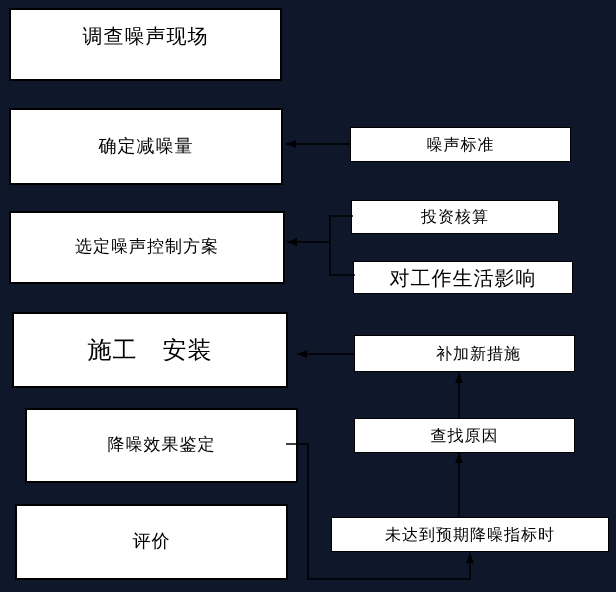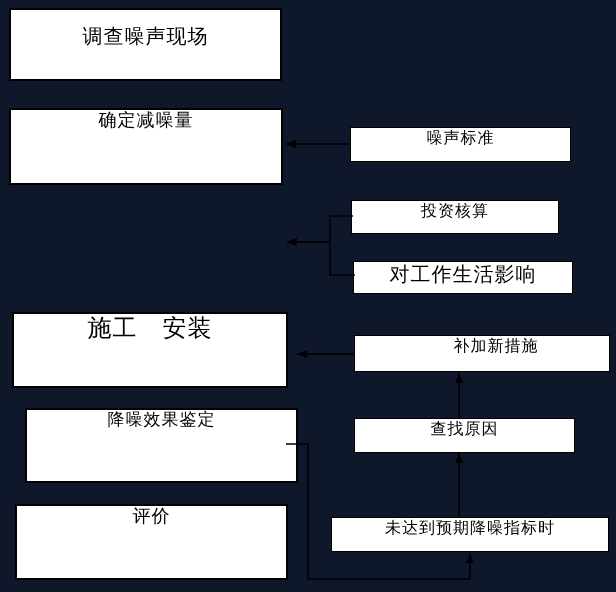--- a/index.html
+++ b/index.html
@@ -26,20 +26,21 @@
     z-index: 2;
     pointer-events: none;
   }
   .node {
     position: absolute;
     box-sizing: border-box;
     background: #ffffff;
     border: 2px solid #000000;
     color: #000000;
     display: flex;
+    align-items: center;
     justify-content: center;
     text-align: center;
     z-index: 1;
     letter-spacing: 1px;
     line-height: 1.2;
     white-space: nowrap;
   }
   .node.thin {
     border-width: 1px;
   }
@@ -78,20 +79,23 @@
   </svg>
 
   <div class="node text-high" style="left:9px; top:8px; width:273px; height:73px; font-size:20px;">
     <span>调查噪声现场</span>
   </div>
 
   <div class="node" style="left:9px; top:108px; width:274px; height:77px; font-size:18px;">
     <span>确定减噪量</span>
   </div>
 
+  <div class="node" style="left:9px; top:211px; width:276px; height:73px; font-size:17px;">
+    <span>选定噪声控制方案</span>
+  </div>
 
   <div class="node" style="left:12px; top:312px; width:276px; height:76px; font-size:24px;">
     <span>施工　安装</span>
   </div>
 
   <div class="node" style="left:25px; top:408px; width:273px; height:75px; font-size:17px;">
     <span>降噪效果鉴定</span>
   </div>
 
   <div class="node" style="left:15px; top:504px; width:273px; height:76px; font-size:18px;">
@@ -103,21 +107,21 @@
   </div>
 
   <div class="node thin" style="left:351px; top:200px; width:208px; height:34px; font-size:16px;">
     <span>投资核算</span>
   </div>
 
   <div class="node thin" style="left:353px; top:261px; width:220px; height:33px; font-size:20px;">
     <span>对工作生活影响</span>
   </div>
 
-  <div class="node thin" style="left:354px; top:335px; width:256px; height:37px; font-size:16px;padding-left:28px;">
+  <div class="node thin" style="left:354px; top:335px; width:221px; height:37px; font-size:16px;padding-left:28px;">
     <span>补加新措施</span>
   </div>
 
   <div class="node thin" style="left:354px; top:418px; width:221px; height:35px; font-size:16px;">
     <span>查找原因</span>
   </div>
 
   <div class="node thin" style="left:331px; top:517px; width:278px; height:35px; font-size:16px;">
     <span>未达到预期降噪指标时</span>
   </div>

